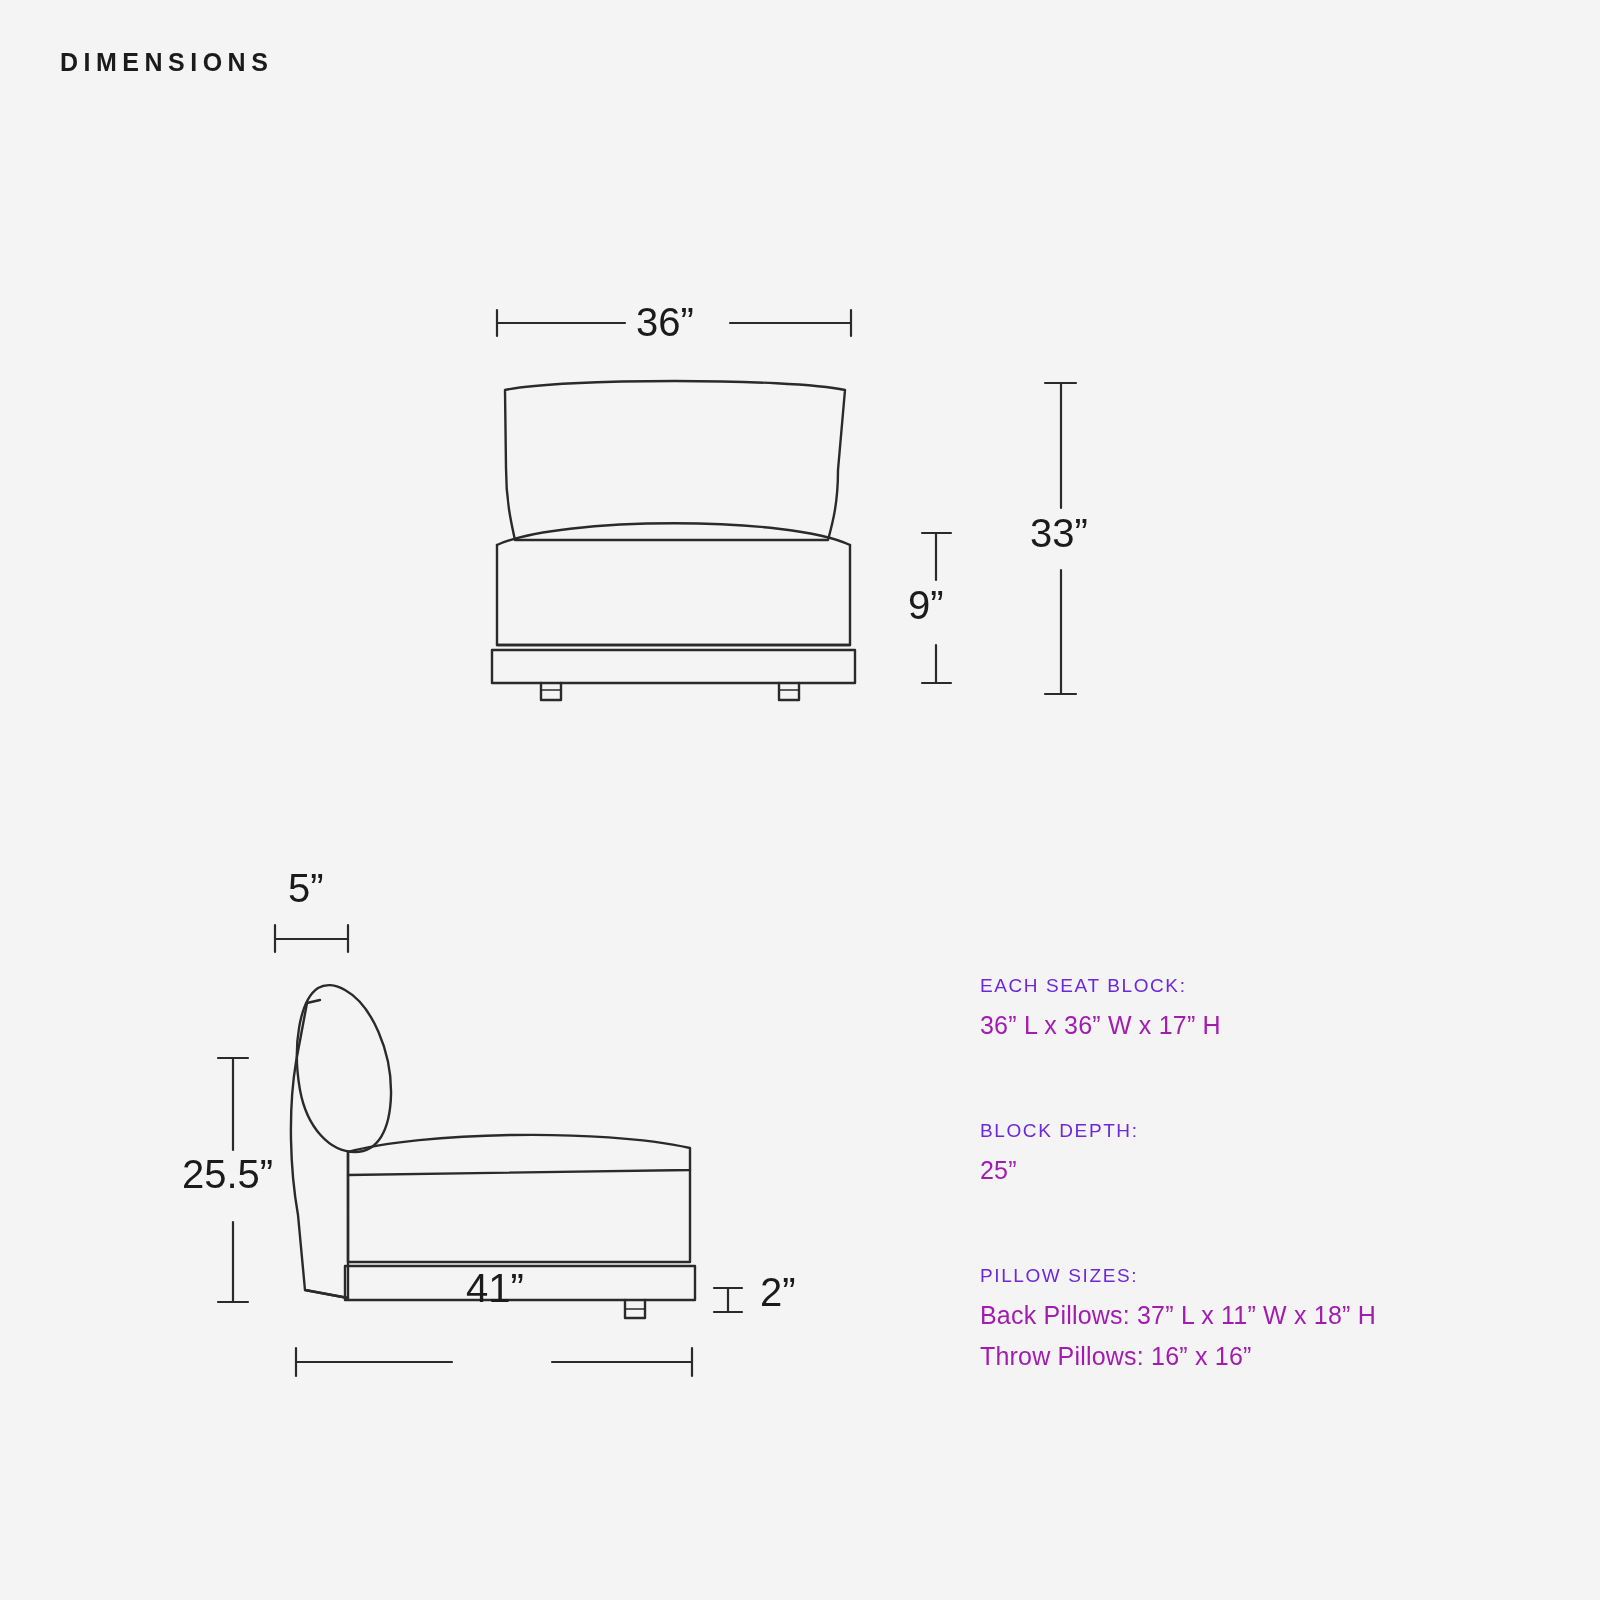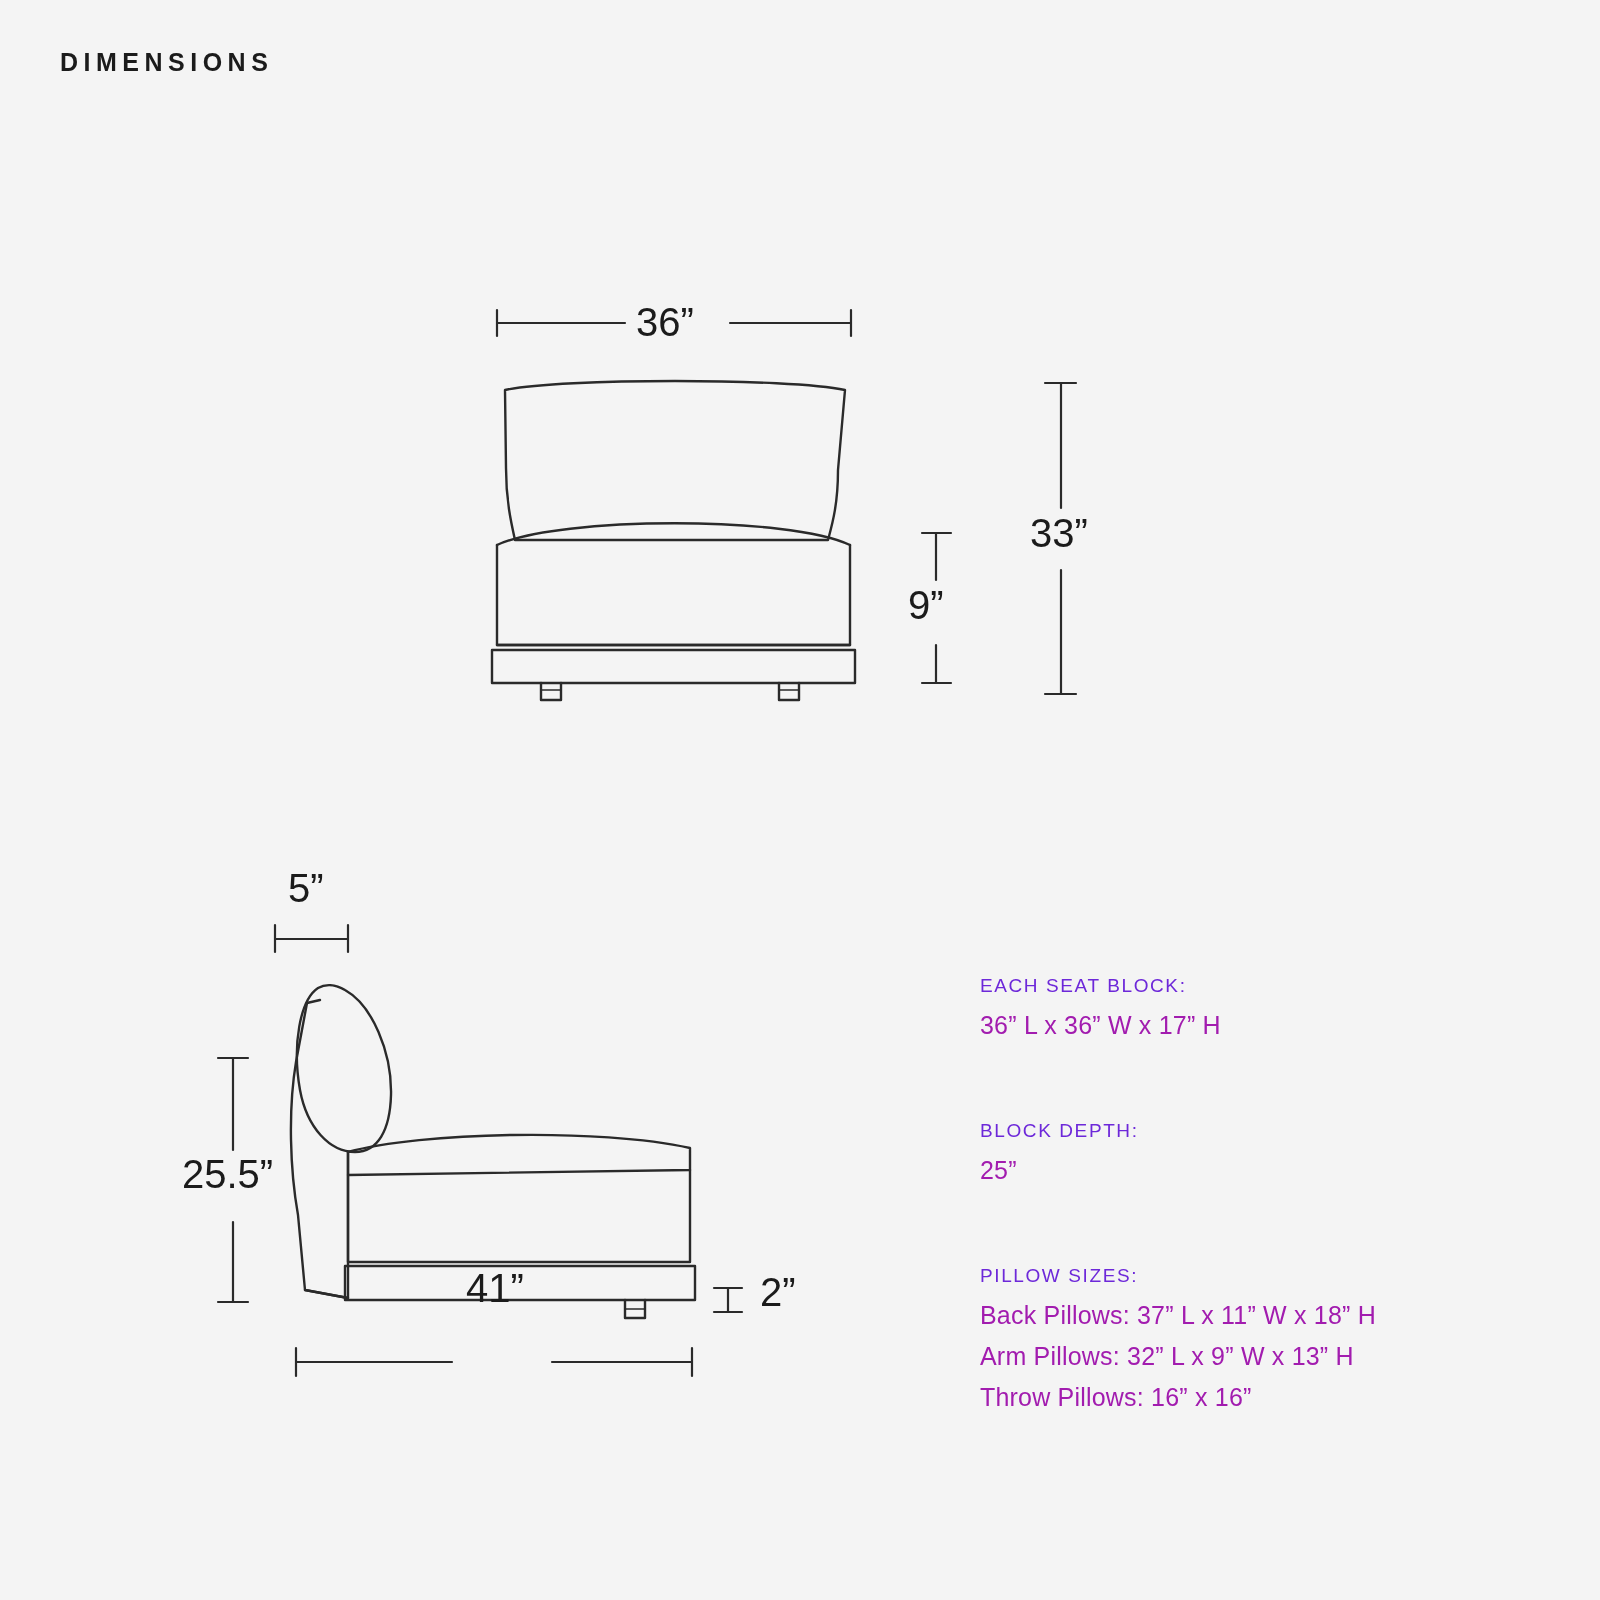--- a/index.html
+++ b/index.html
@@ -173,17 +173,16 @@
   </div>
 
   <div class="spec" style="top:1120px;">
     <div class="spec-head">BLOCK DEPTH:</div>
     <div class="spec-line">25”</div>
   </div>
 
   <div class="spec" style="top:1265px;">
     <div class="spec-head">PILLOW SIZES:</div>
     <div class="spec-line">Back Pillows: 37” L x 11” W x 18” H</div>
-    <div class="spec-line">Arm Pillows: 32” L x 9” W x 13” H</div>
     <div class="spec-line">Throw Pillows: 16” x 16”</div>
   </div>
 
 </div>
 
 </body></html>

